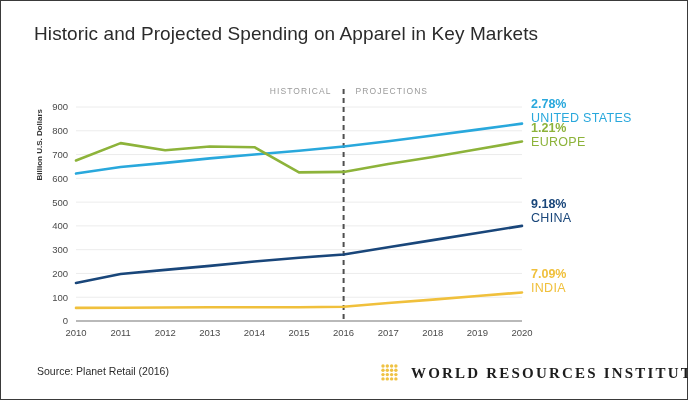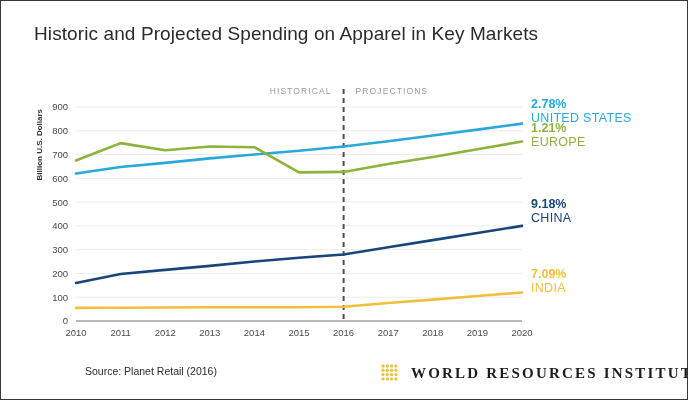--- a/index.html
+++ b/index.html
@@ -18,21 +18,21 @@
   .plot-wrap{position:absolute;left:0;top:0;width:688px;height:400px;}
   svg.chart{position:absolute;left:0;top:0;width:688px;height:400px;display:block;}
 
   .ylabel{
     position:absolute;left:31px;top:168px;width:14px;
     transform:rotate(-90deg);transform-origin:center center;
     font-size:8px;font-weight:bold;color:#333;white-space:nowrap;text-align:center;
   }
 
   .footer-src{
-    position:absolute;left:36px;top:364px;font-size:10.5px;color:#2b2b2b;margin-left:48px;
+    position:absolute;left:36px;top:364px;font-size:10.5px;color:#2b2b2b;
   }
   .logo{
     position:absolute;left:378px;top:361px;display:flex;align-items:center;gap:10px;
   }
   .logo-mark{width:22px;height:22px;flex:none;}
   .logo-text{
     font-family:"Liberation Serif",serif;font-size:15px;font-weight:bold;
     letter-spacing:2.2px;color:#1d1d1d;white-space:nowrap;
   }
 

